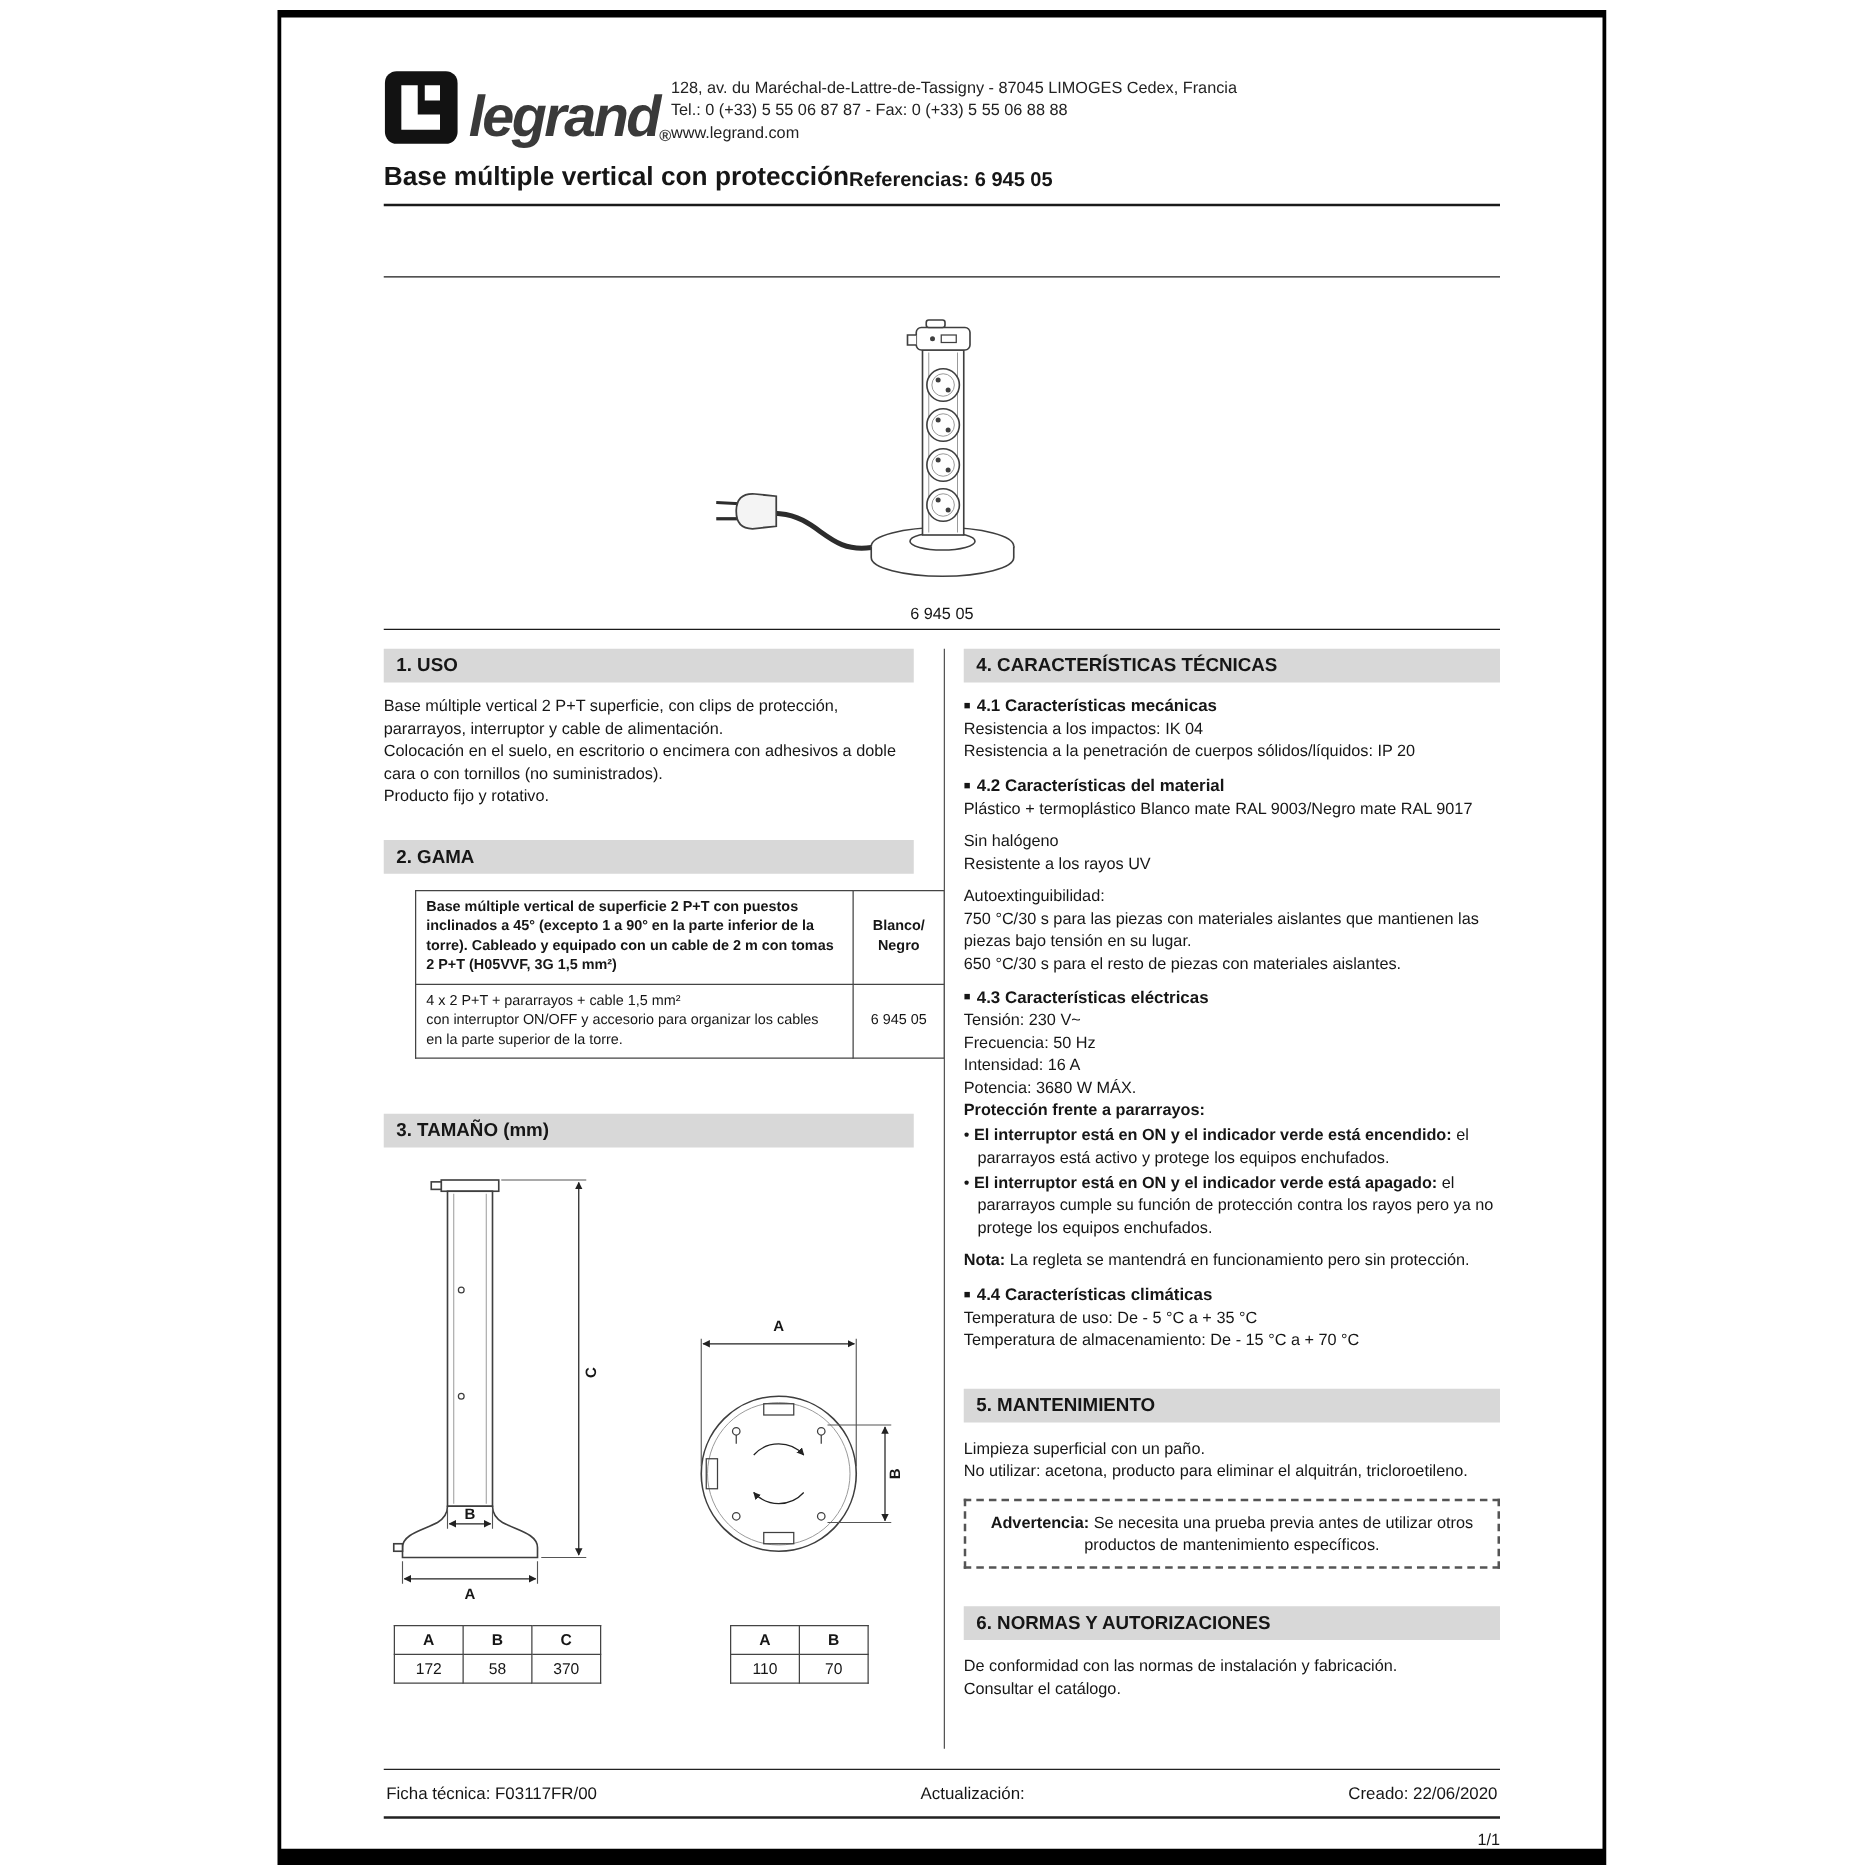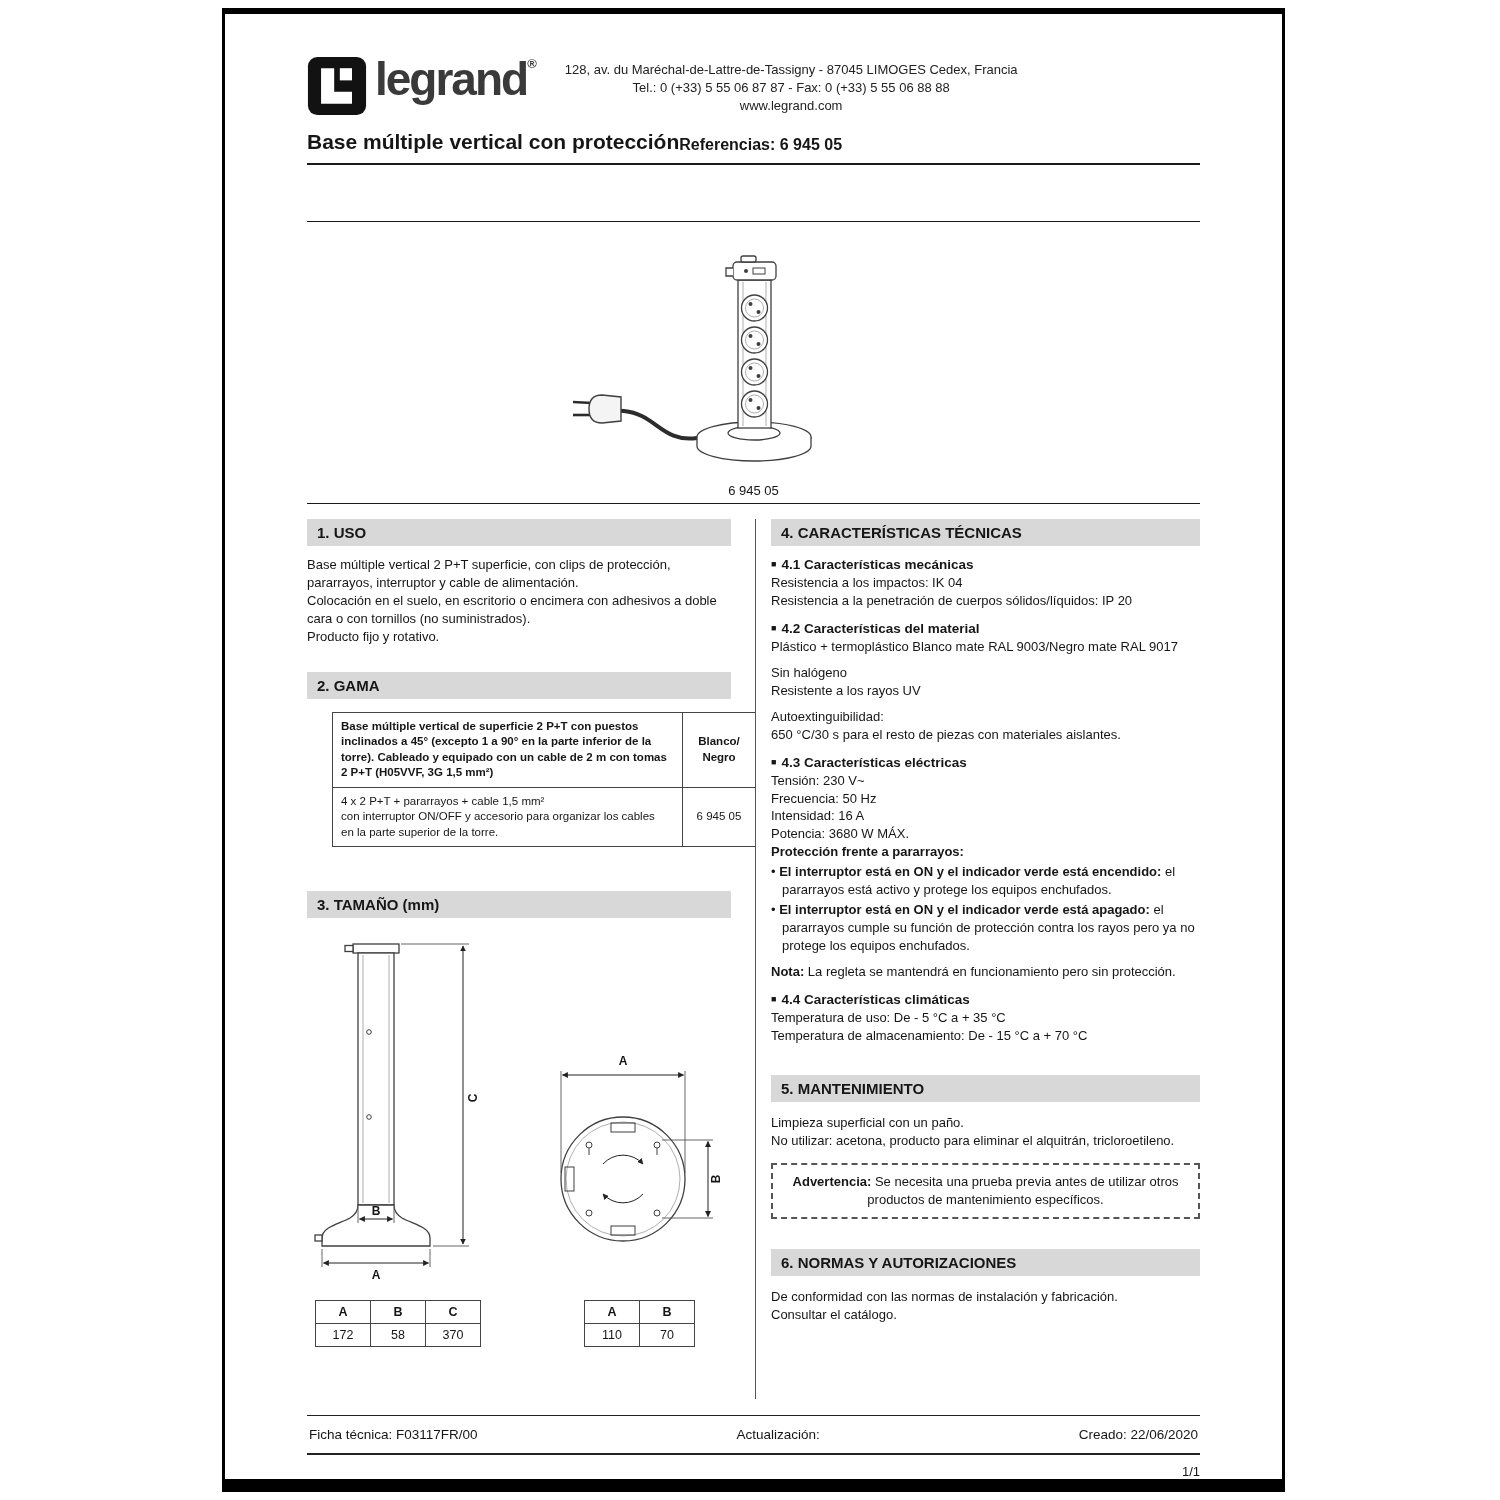--- a/index.html
+++ b/index.html
@@ -3,25 +3,25 @@
 <meta charset="utf-8">
 <style>
   * { margin:0; padding:0; box-sizing:border-box; }
   html,body { width:1500px; height:1500px; background:#ffffff; }
   body { font-family:"Liberation Sans", sans-serif; color:#161616; position:relative; overflow:hidden; }
   .page { position:absolute; left:222px; top:8px; width:1063px; height:1484px; background:#fff;
           border-left:3px solid #000; border-right:3px solid #000; border-top:6px solid #000; border-bottom:13px solid #000;
           padding:42px 82px 0 82px; overflow:hidden; }
   
   .header { display:flex; align-items:flex-start; }
-  .logo { display:flex; align-items:flex-start; }
+  .logo { display:flex; align-items:flex-end;font-style:italic; }
   .logo-mark { width:60px; height:60px; display:block; }
   .logo-text { font-weight:bold; font-size:46px; color:#3a3a3a; letter-spacing:-2px; line-height:1; margin-left:8px; }
   .logo-reg { font-size:13px; color:#3a3a3a; vertical-align:18px; font-weight:bold; }
-  .address { margin-left:28px; font-size:13px; line-height:1.4; color:#222; padding-top:5px;text-align:center; }
+  .address { font-size:13px; line-height:1.4; color:#222; padding-top:5px; }
   
   .title-row { display:flex; justify-content:flex-start; align-items:flex-end; margin-top:14px; padding-bottom:9px; border-bottom:2px solid #1a1a1a; }
   .doc-title { font-size:21px; font-weight:bold; }
   .doc-ref { font-size:16px; font-weight:bold; }
   
   .figure-area { margin-top:56px; height:283px; border-top:1px solid #1a1a1a; border-bottom:1px solid #1a1a1a; position:relative; }
   .product-svg { position:absolute; left:50%; transform:translateX(-50%); top:6px; display:block; }
   .fig-caption { position:absolute; bottom:5px; left:50%; transform:translateX(-50%); font-size:13px; }
   
   .columns { display:flex; margin-top:15px; min-height:880px; }
@@ -297,20 +297,21 @@
 
       <p class="sub-title"><span class="sq">■</span><span>4.1 Características mecánicas</span></p>
       <p class="body-text">Resistencia a los impactos: IK 04</p>
       <p class="body-text">Resistencia a la penetración de cuerpos sólidos/líquidos: IP 20</p>
 
       <p class="sub-title"><span class="sq">■</span><span>4.2 Características del material</span></p>
       <p class="body-text">Plástico + termoplástico Blanco mate RAL 9003/Negro mate RAL 9017</p>
       <p class="body-text mt8">Sin halógeno</p>
       <p class="body-text">Resistente a los rayos UV</p>
       <p class="body-text mt8">Autoextinguibilidad:</p>
+      <p class="body-text">750 °C/30 s para las piezas con materiales aislantes que mantienen las piezas bajo tensión en su lugar.</p>
       <p class="body-text">650 °C/30 s para el resto de piezas con materiales aislantes.</p>
 
       <p class="sub-title"><span class="sq">■</span><span>4.3 Características eléctricas</span></p>
       <p class="body-text">Tensión: 230 V~</p>
       <p class="body-text">Frecuencia: 50 Hz</p>
       <p class="body-text">Intensidad: 16 A</p>
       <p class="body-text">Potencia: 3680 W MÁX.</p>
 
 
       <p class="body-text bold-line">Protección frente a pararrayos:</p>

